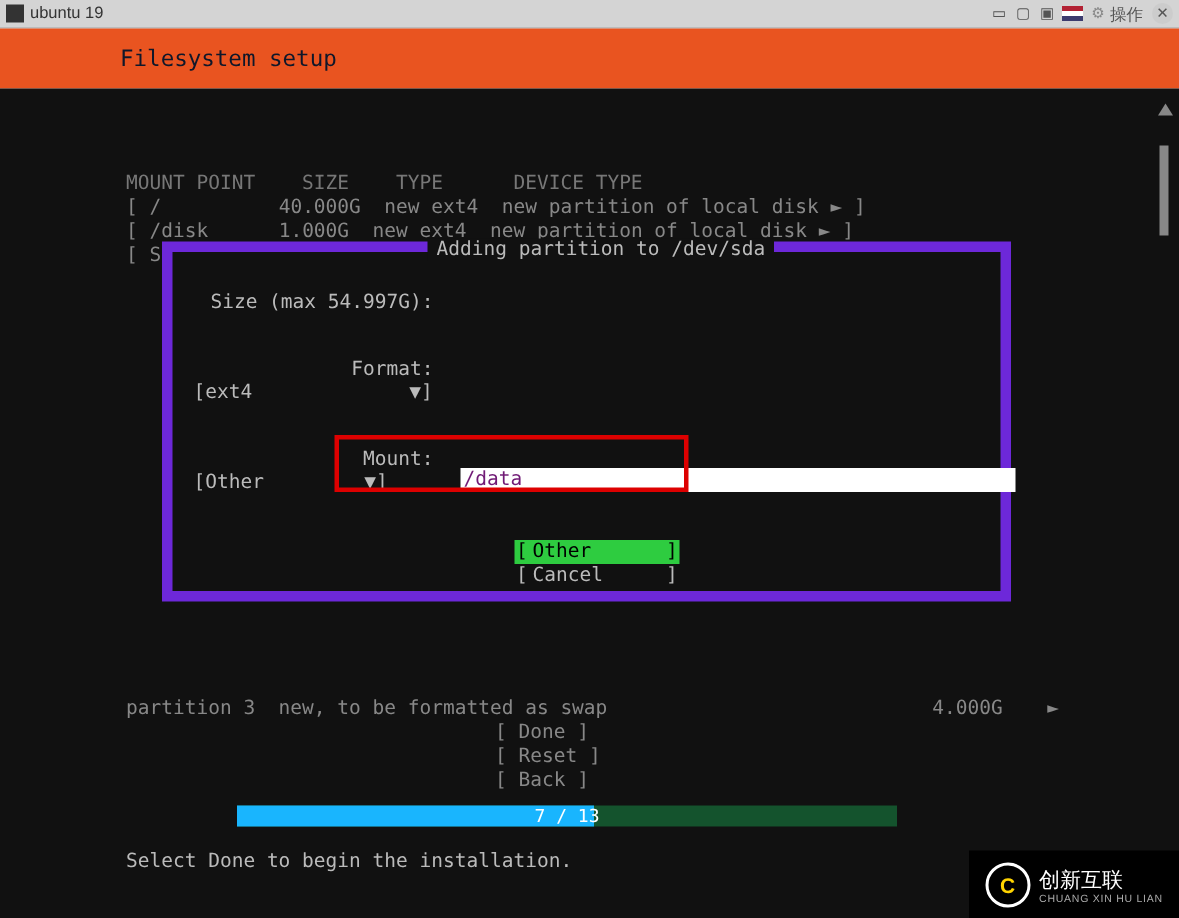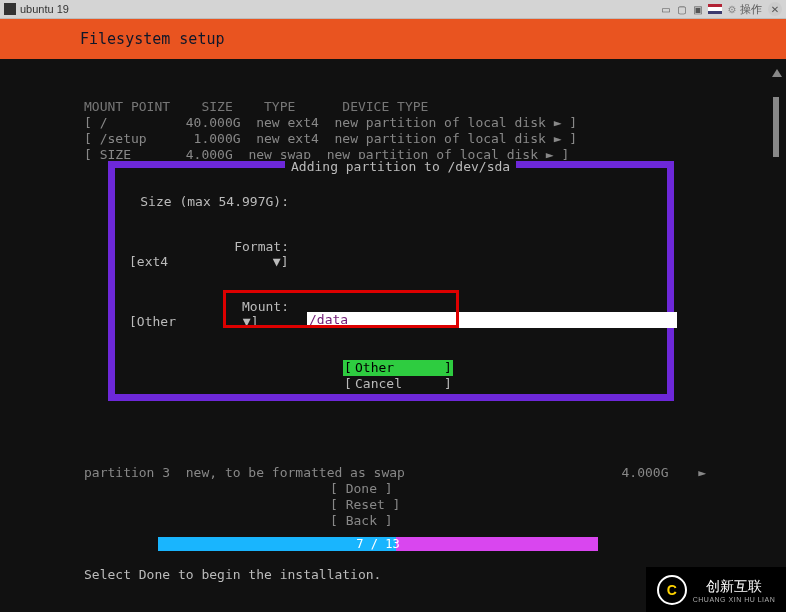--- a/index.html
+++ b/index.html
@@ -68,21 +68,21 @@
   .scroll-up {
     position:absolute; top:0; left:0; width:0;height:0;
     border-left:5px solid transparent;border-right:5px solid transparent;
     border-bottom:8px solid #888;
   }
   .scroll-thumb {
     position:absolute; top:28px; left:1px; width:6px; height:60px; background:#888;
   }
 
   .content {
-    padding: 24px 30px 0 84px;
+    padding: 40px 30px 0 84px;
     line-height: 16px;
     white-space: pre;
   }
   .hdr { color:#777; }
   .arrow { color:#888; }
 
   .dialog {
     position:absolute;
     left:108px; top:102px;
     width:566px;
@@ -150,21 +150,21 @@
   .lower .ar { display:inline-block; width:14px; text-align:right; }
   .lower-row{ overflow:hidden; }
 
   .nav-btns {
     position:absolute; left:330px; top:422px; color:#888;
   }
   .nav-btns div { line-height:16px; }
 
   .progress-wrap {
     position:absolute; left:158px; top:478px; width:440px; height:14px;
-    background:#d946ef; display:flex;
+    background:#14532d; display:flex;
   }
   .progress-fill {
     background:#19b5fe; width:54%; height:100%;
   }
   .progress-text {
     position:absolute; left:50%; top:0; transform:translateX(-50%);
     color:#fff; font-size:12px; line-height:14px;
   }
 
   .hint {
@@ -175,21 +175,21 @@
     position:absolute; right:0; bottom:0;
     width:140px; height:46px; background:#000; color:#fff;
     display:flex; align-items:center; justify-content:center;
     font-family:sans-serif; font-size:12px;
   }
   .watermark .logo {
     width:26px;height:26px;border:2px solid #fff;border-radius:50%;
     display:flex;align-items:center;justify-content:center;margin-right:6px;
     font-weight:bold;font-size:14px;color:#ffd400;
   }
-  .watermark .cn{ font-size:14px;text-align:center; }
+  .watermark .cn{ font-size:14px; }
   .watermark .py{ font-size:7px; letter-spacing:0.5px; color:#aaa;}
 </style>
 </head>
 <body>
 
 <div class="titlebar">
   <span class="win-icon"></span>
   <span>ubuntu 19</span>
   <span class="spacer"></span>
   <span class="ctl">▭</span>
@@ -208,21 +208,21 @@
 <div class="terminal">
 
   <div class="scroll-track">
     <span class="scroll-up"></span>
     <span class="scroll-thumb"></span>
   </div>
 
   <div class="content">
 <span class="hdr">MOUNT POINT</span>    <span class="hdr">SIZE</span>    <span class="hdr">TYPE</span>      <span class="hdr">DEVICE TYPE</span>
 [ <span>/</span>          <span>40.000G</span>  <span>new ext4</span>  <span>new partition of local disk</span> <span class="arrow">►</span> ]
-[ <span>/setup</span>      <span>1.000G</span>  <span>new ext4</span>  <span>new partition of local disk</span> <span class="arrow">►</span> ]
+[ <span>/disk</span>      <span>1.000G</span>  <span>new ext4</span>  <span>new partition of local disk</span> <span class="arrow">►</span> ]
 [ <span>SIZE</span>       <span>4.000G</span>  <span>new swap</span>  <span>new partition of local disk</span> <span class="arrow">►</span> ]
   </div>
 
   <div class="dialog">
     <span class="dialog-title">Adding partition to /dev/sda</span>
     <div class="dlg-body">
       <div class="dlg-row">
         <div class="dlg-label">Size (max 54.997G):</div>
         <div class="size-input"></div>
       </div>

